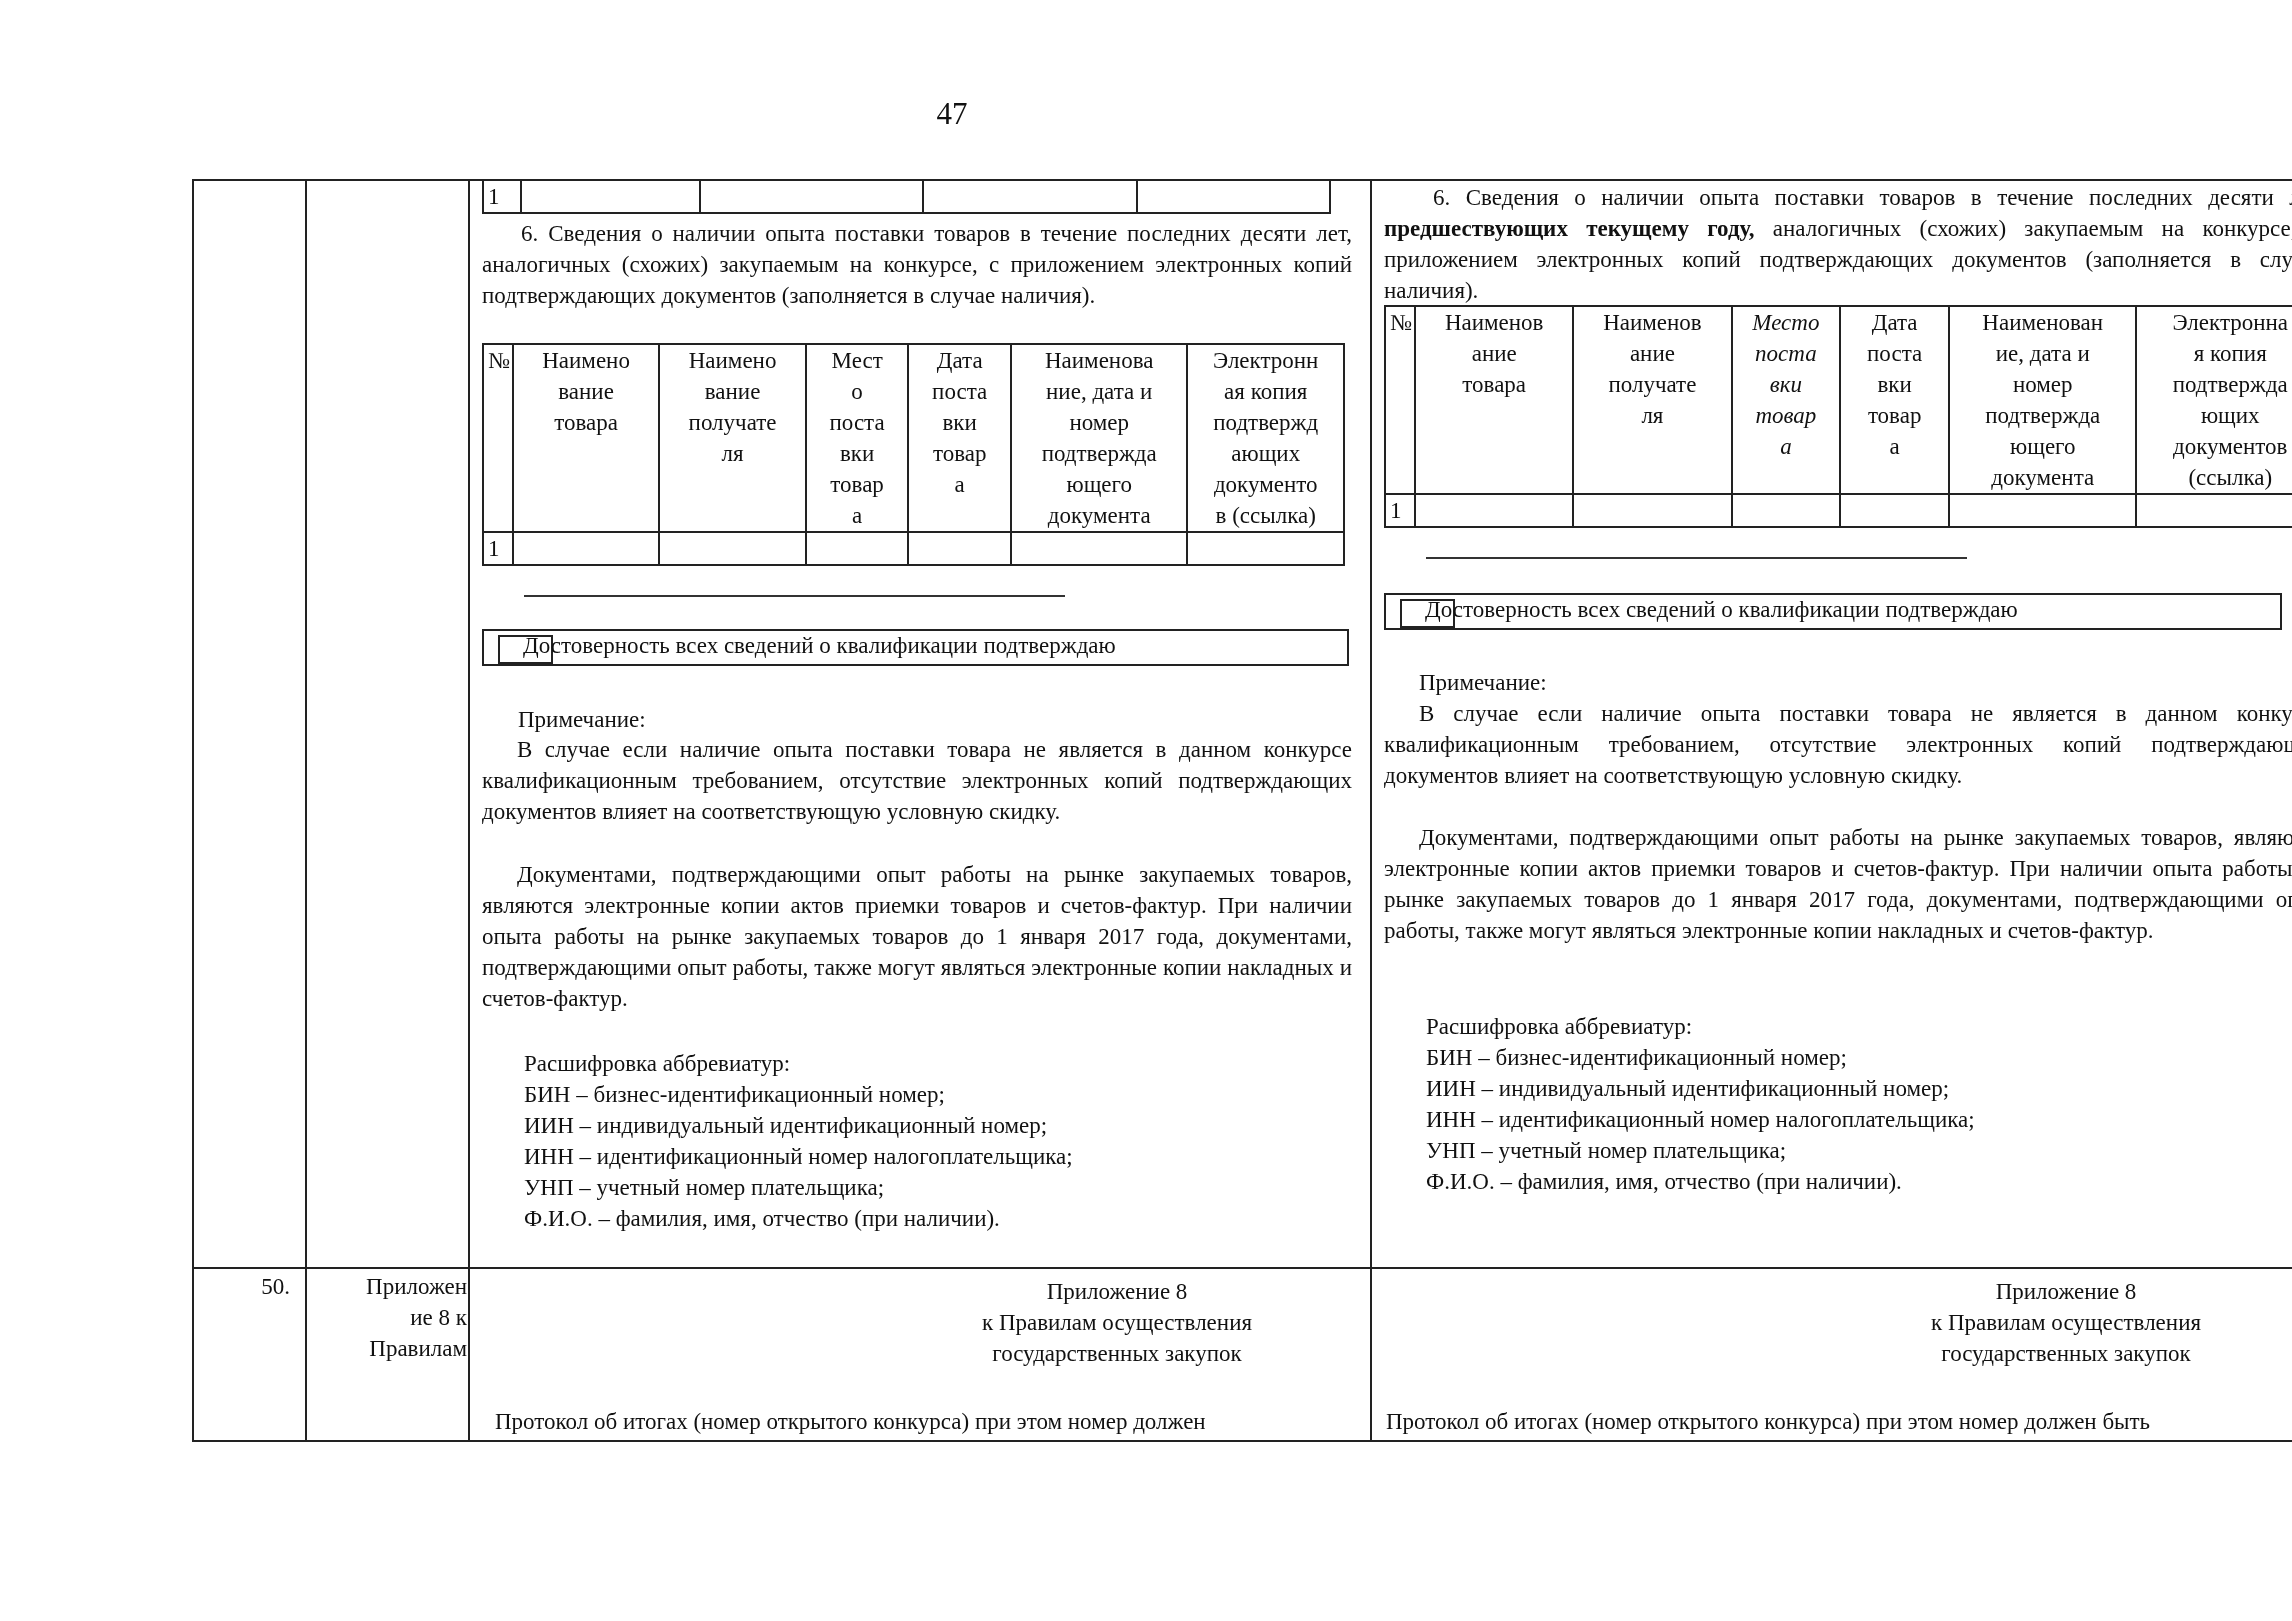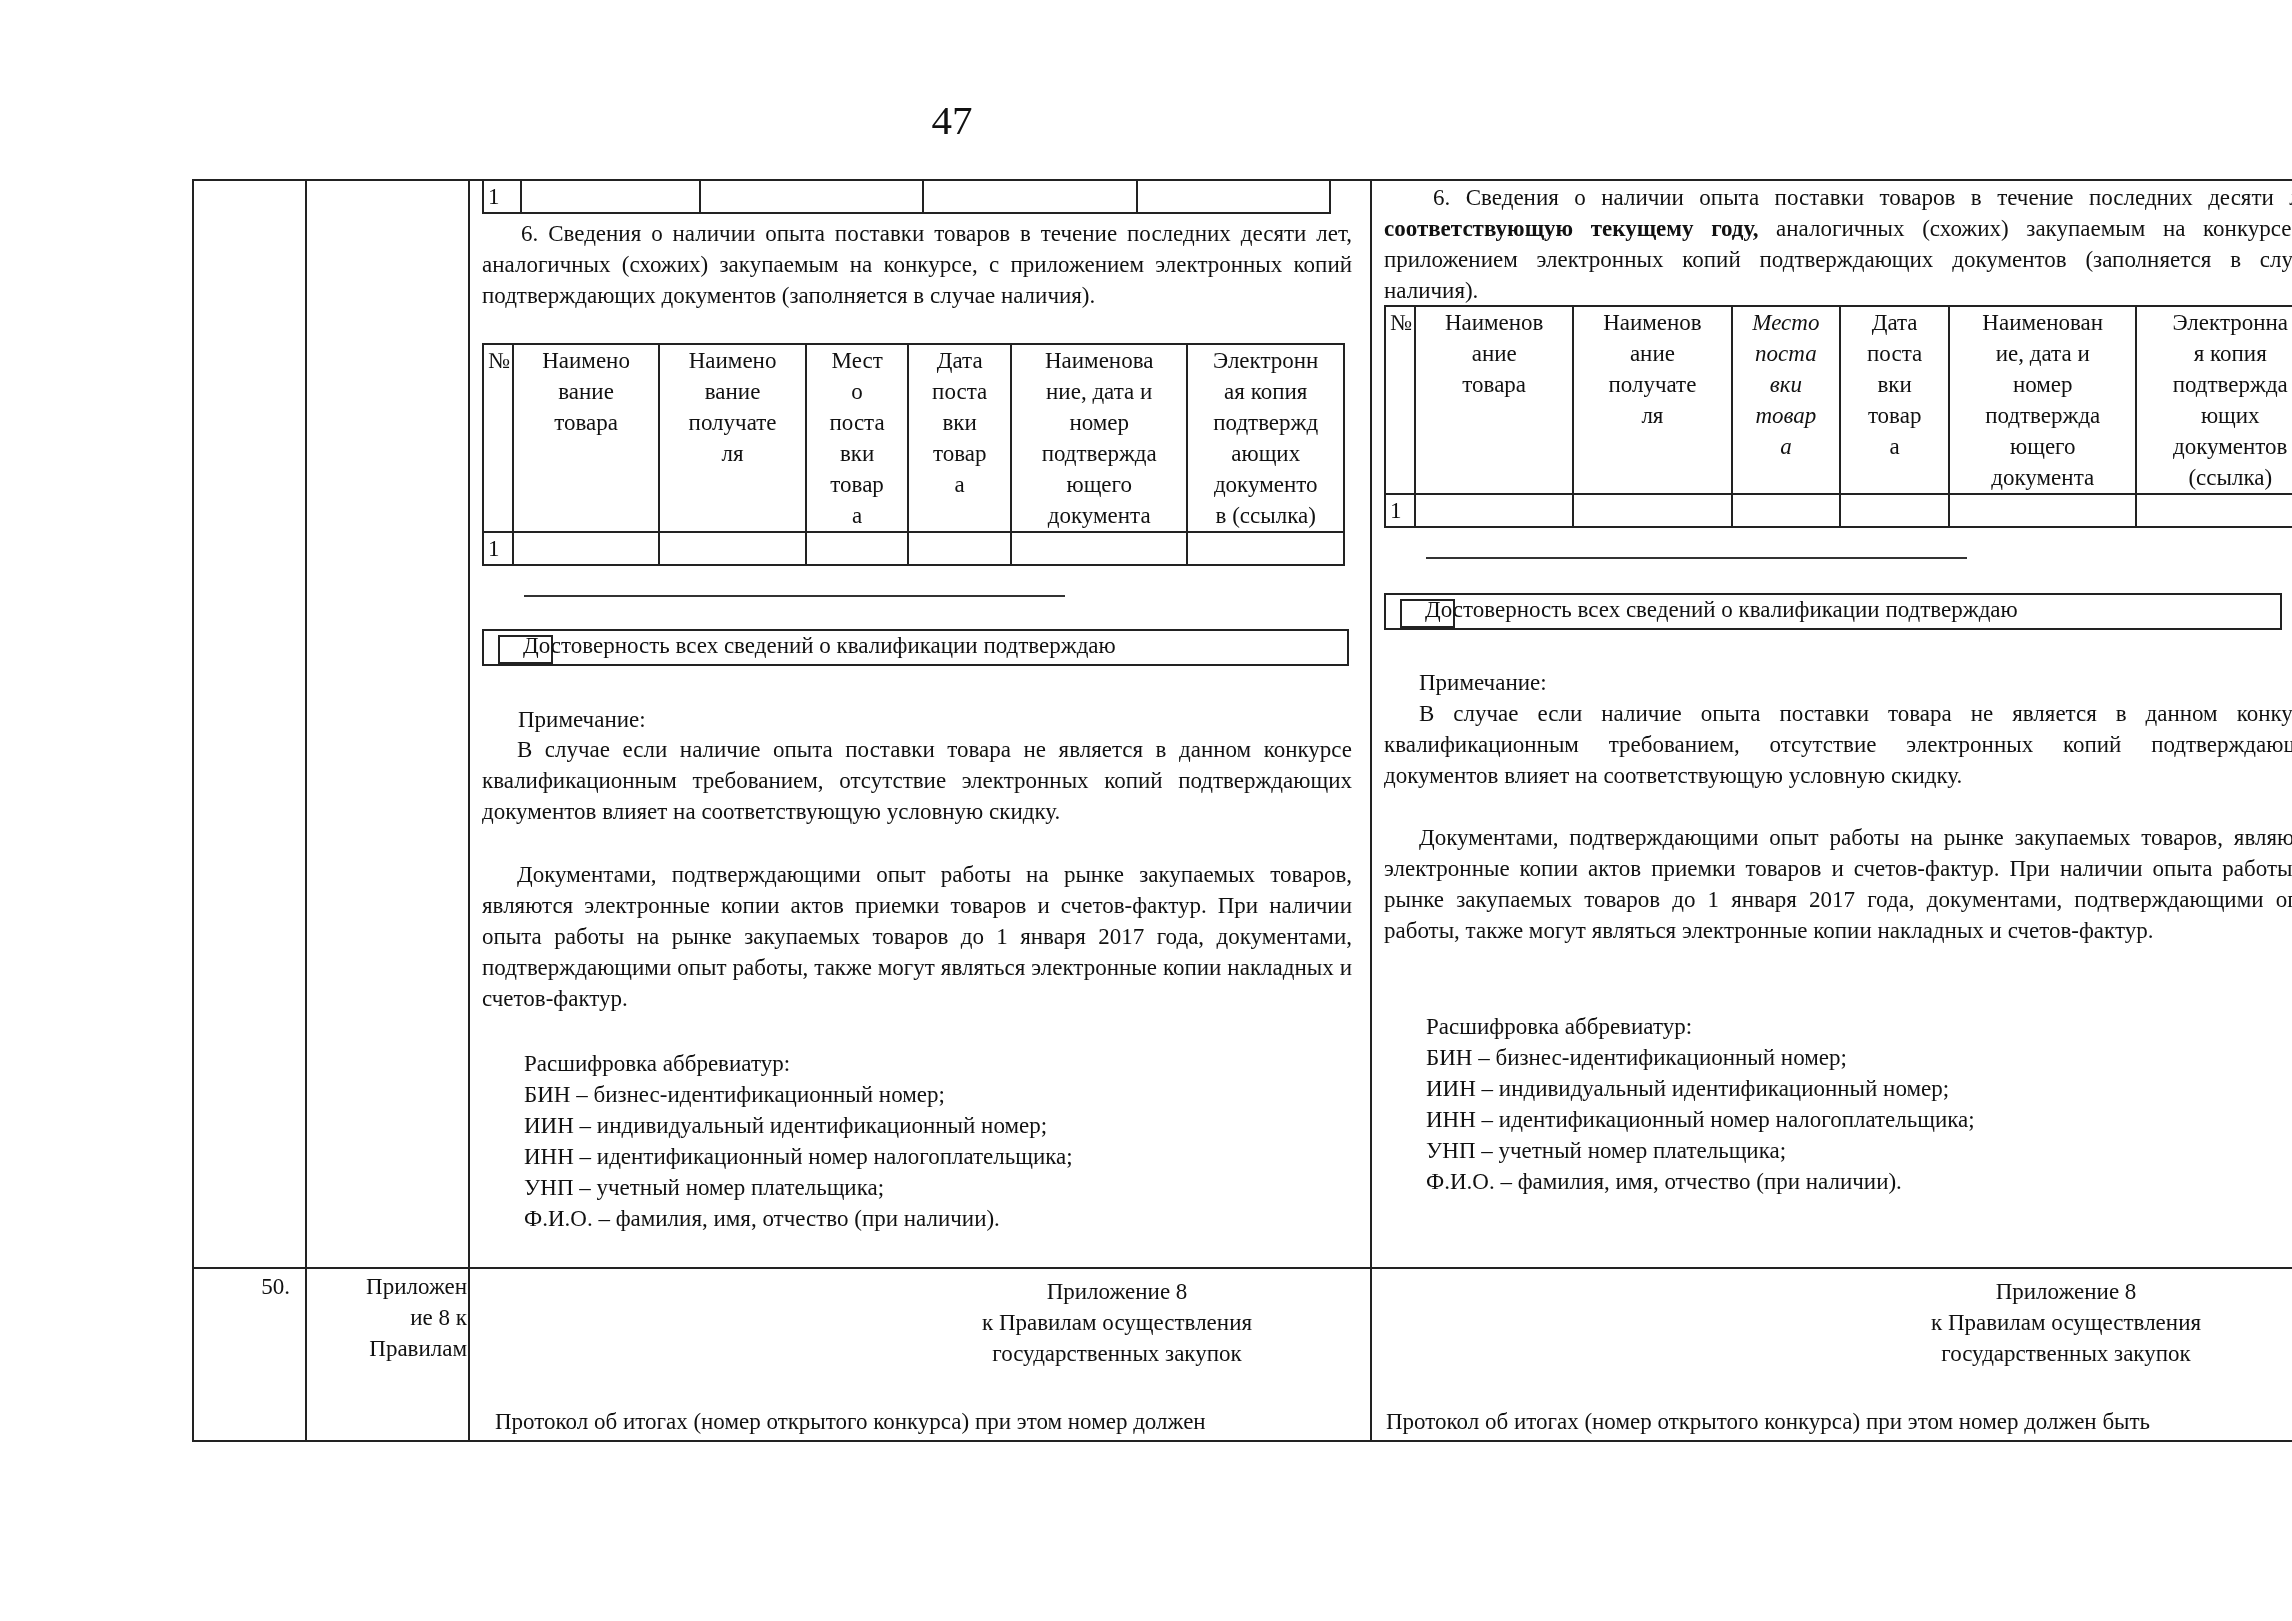--- a/index.html
+++ b/index.html
@@ -1,18 +1,18 @@
 <!DOCTYPE html>
 <html><head>
 <meta charset="utf-8">
 <style>
   html, body { margin:0; padding:0; background:#fff; }
   body { width:2293px; height:1621px; position:relative; overflow:hidden;
          font-family:"Liberation Serif", "DejaVu Serif", serif; color:#111; font-size:23px; }
-  .page-number { position:absolute; left:0; width:1904px; top:96px; text-align:center; font-size:41px; }
+  .page-number { position:absolute; left:0; width:1904px; top:96px; text-align:center; font-size:31px; }
   .frame { position:absolute; left:192px; top:179px; width:2137px; height:1259px;
            border-top:2.9px solid #222; border-bottom:2.9px solid #222; border-left:2px solid #222; }
   .vline { position:absolute; top:0; bottom:0; width:0; border-left:2px solid #222; }
   .hline { position:absolute; left:0; right:0; height:0; border-top:2px solid #222; }
   .abs { position:absolute; }
   .para { line-height:31px; text-align:justify; text-align-last:left; }
   .para.indent { text-indent:35px; }
   table.grid { border-collapse:collapse; position:absolute; }
   table.grid td { border:2px solid #222; vertical-align:top; text-align:center; padding:0 3.9px; line-height:31px; font-size:23px; }
   .num-cell { text-align:left !important; padding-left:3.9px !important; }
@@ -113,21 +113,21 @@
   <div>Расшифровка аббревиатур:</div>
   <div>БИН – бизнес-идентификационный номер;</div>
   <div>ИИН – индивидуальный идентификационный номер;</div>
   <div>ИНН – идентификационный номер налогоплательщика;</div>
   <div>УНП – учетный номер плательщика;</div>
   <div>Ф.И.О. – фамилия, имя, отчество (при наличии).</div>
 </div>
 
 <div class="abs para" style="left:1384px; top:182px; width:941px;">
   <span style="display:inline-block; width:49px"></span><span>6. Сведения о наличии опыта поставки товаров в течение последних десяти лет,</span>
-  <span class="bold">соответствующую текущему году,</span>
+  <span class="bold">предшествующих текущему году,</span>
   <span>аналогичных (схожих) закупаемым на конкурсе, с приложением электронных копий подтверждающих документов (заполняется в случае наличия).</span>
 </div>
 
 <table class="grid" style="left:1384px; top:305px; width:941px;">
   <tbody>
       <tr id="right-head">
         <td class="num-cell" style="width: 21.6px; white-space: pre-line; padding: 0px 2px;">№</td>
         <td style="width: 147px; white-space: pre-line;">Наименов
 ание
 товара</td>

